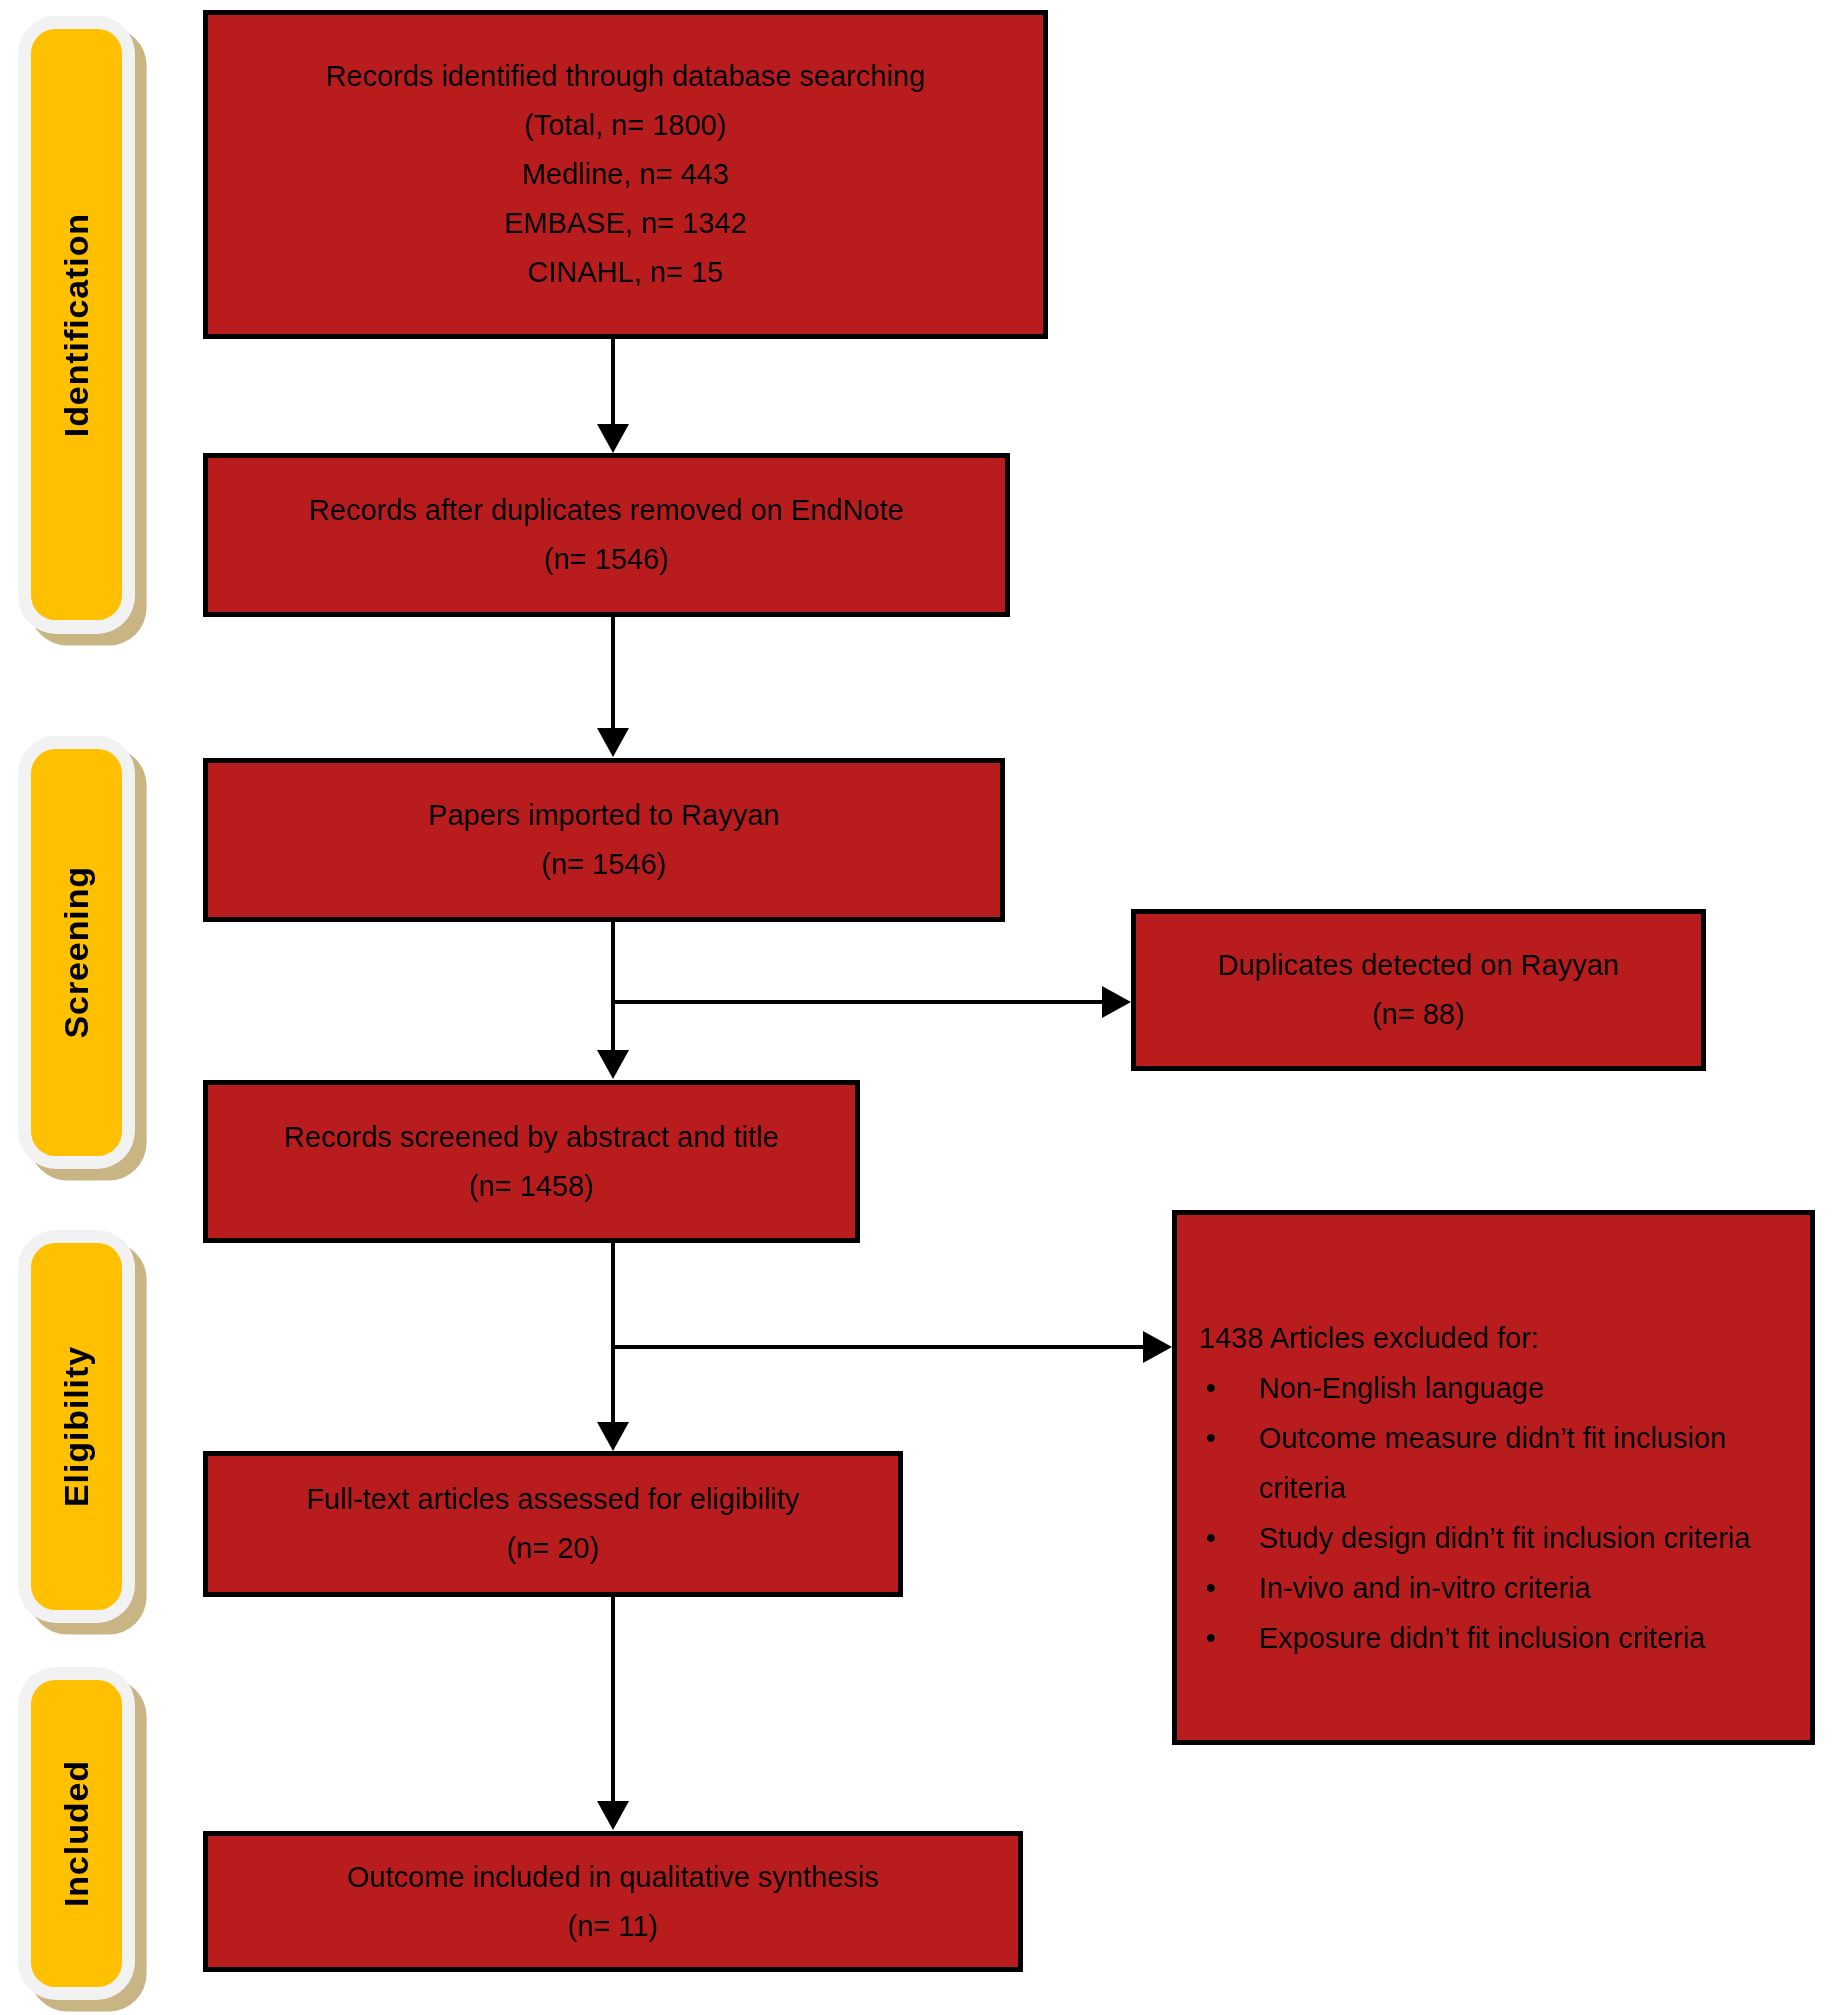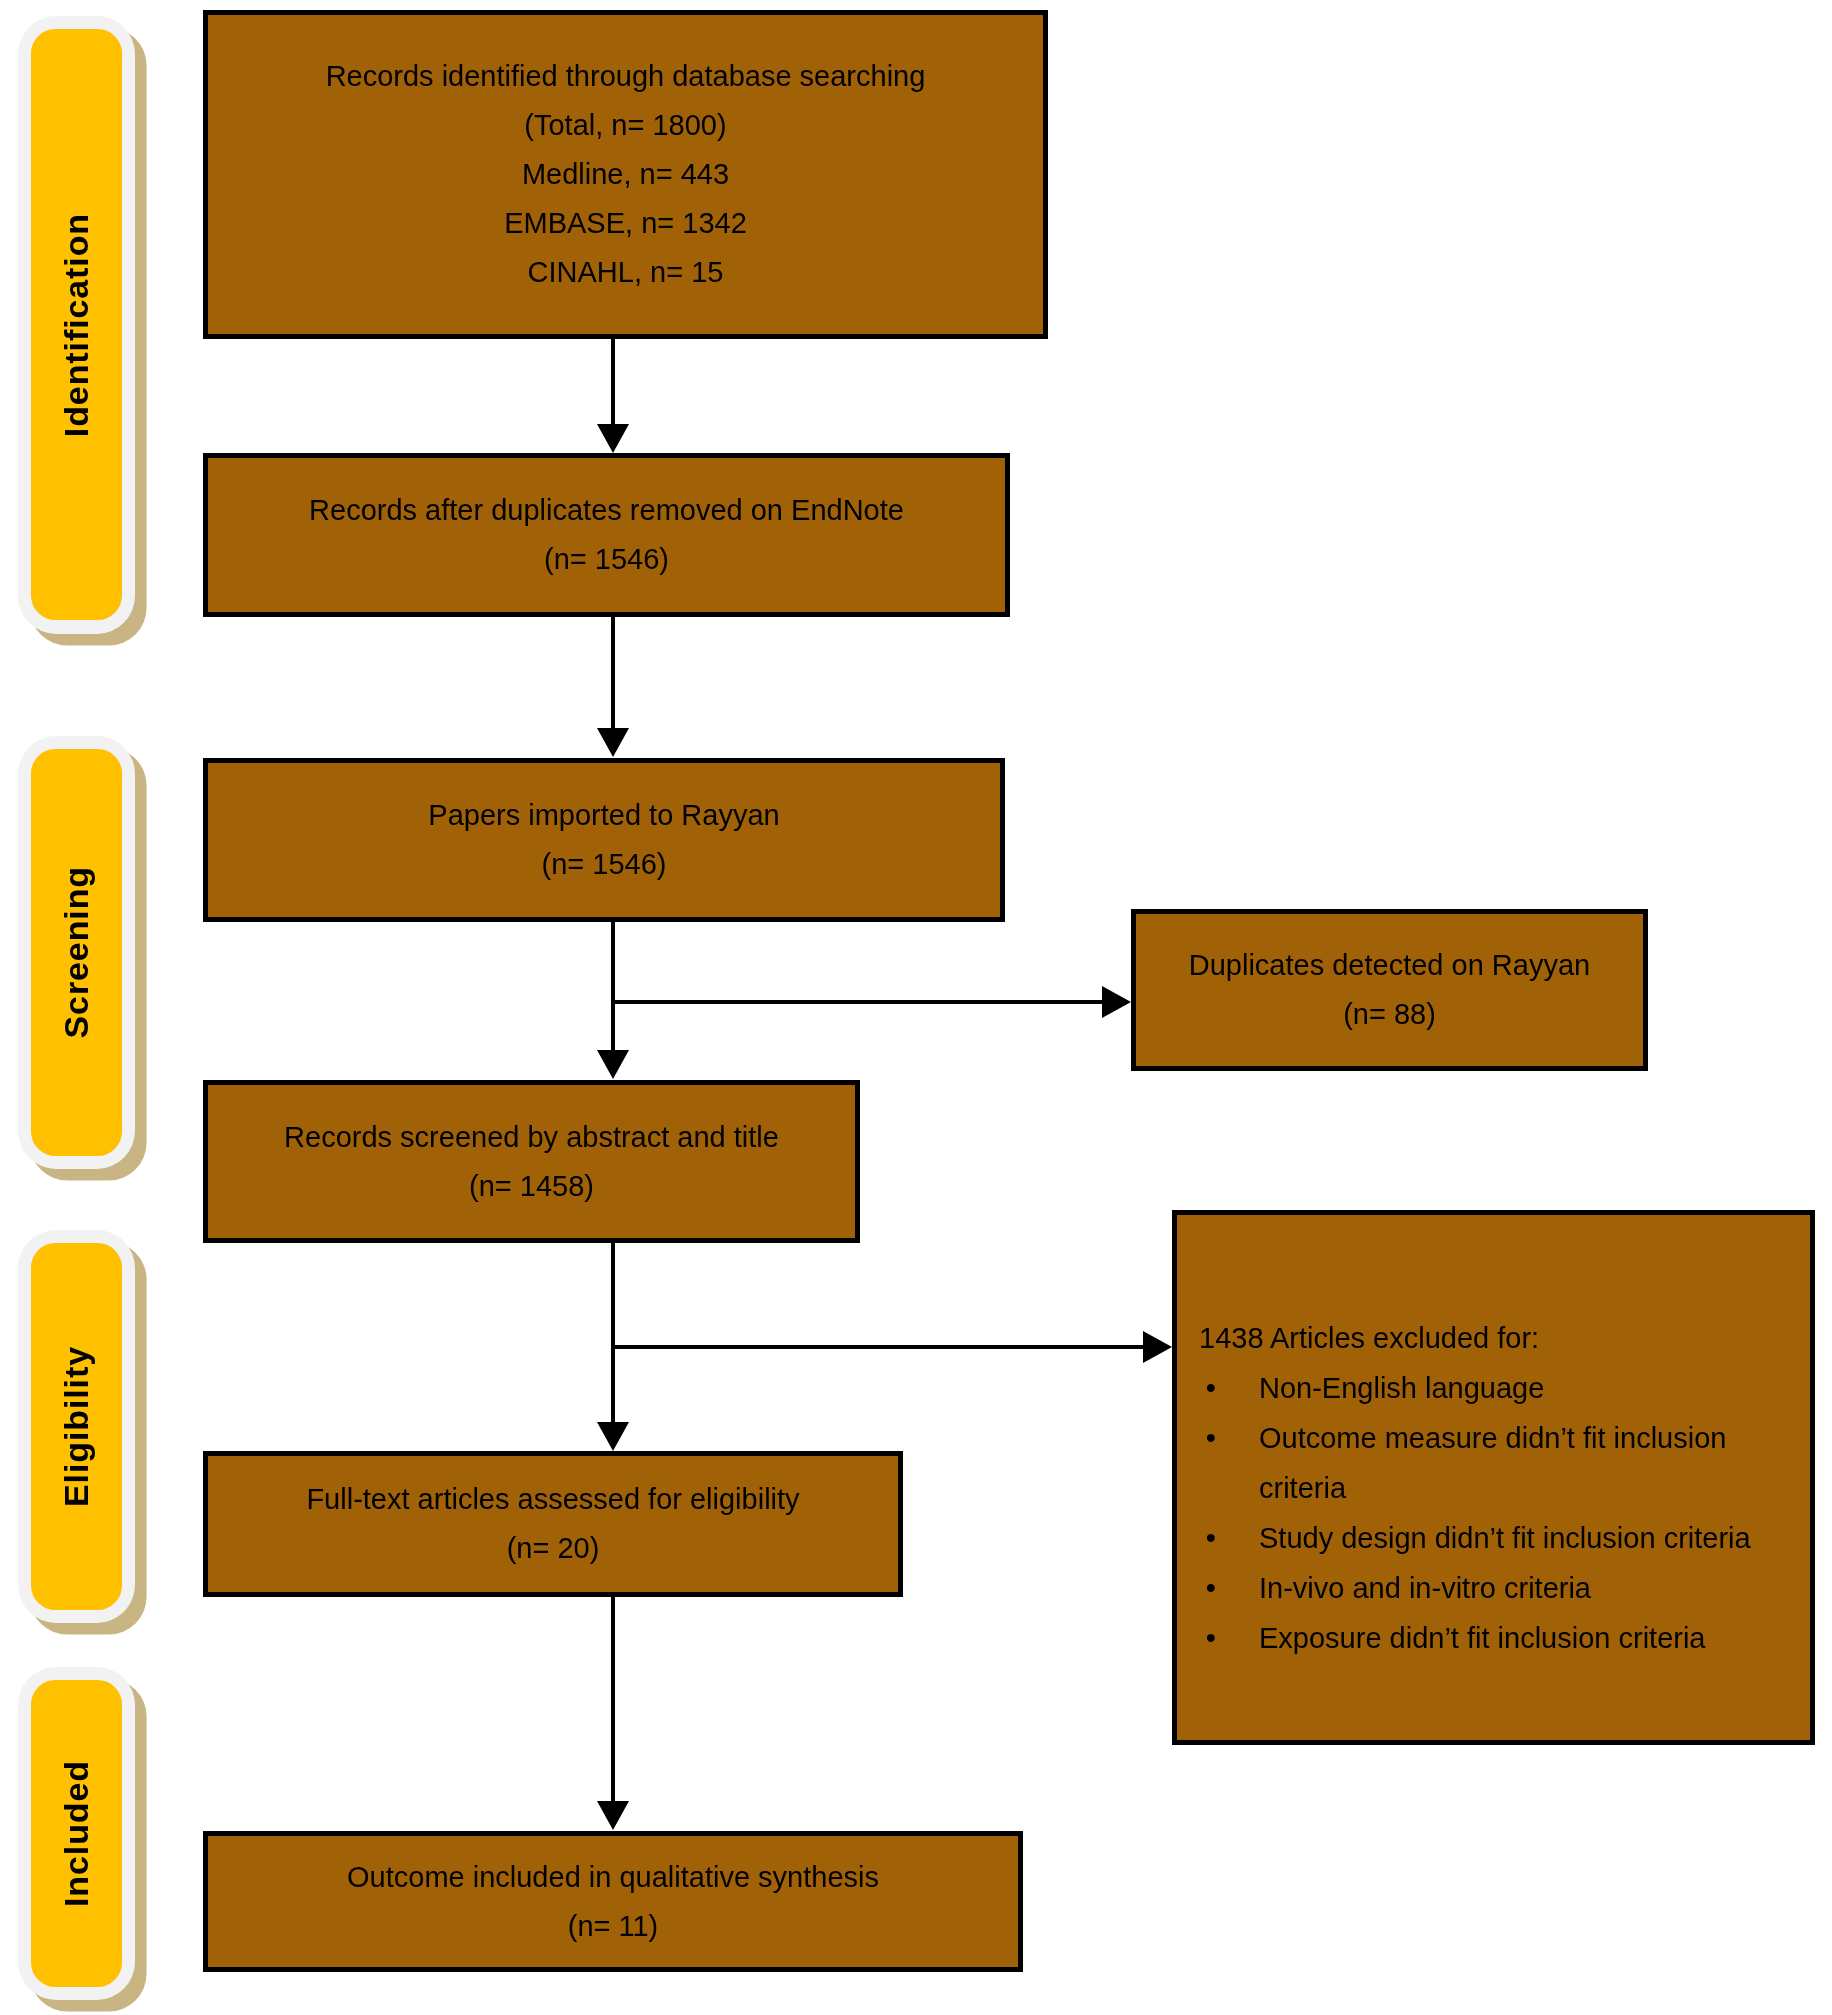--- a/index.html
+++ b/index.html
@@ -7,21 +7,21 @@
     position:relative;
     width:1833px;height:2015px;
     background:#ffffff;
     font-family:"Liberation Sans", sans-serif;
     color:#000;
   }
   
   .flowbox{
     position:absolute;
     box-sizing:border-box;
-    background:#a16207;
+    background:#b91c1c;
     border:5.3px solid #000;
     display:flex;
     flex-direction:column;
     justify-content:center;
     align-items:center;
     text-align:center;
     font-size:29px;
     line-height:49px;
   }
   .flowbox .line{white-space:nowrap;}
@@ -118,21 +118,21 @@
   <div class="flowbox" style="left:203px;top:453px;width:807px;height:164px;">
     <div class="line">Records after duplicates removed on EndNote</div>
     <div class="line">(n= 1546)</div>
   </div>
 
   <div class="flowbox" style="left:203px;top:758px;width:802px;height:164px;text-align:right;">
     <div class="line">Papers imported to Rayyan</div>
     <div class="line">(n= 1546)</div>
   </div>
 
-  <div class="flowbox" style="left:1131px;top:909px;width:517px;height:162px;">
+  <div class="flowbox" style="left:1131px;top:909px;width:575px;height:162px;">
     <div class="line">Duplicates detected on Rayyan</div>
     <div class="line">(n= 88)</div>
   </div>
 
   <div class="flowbox" style="left:203px;top:1080px;width:657px;height:163px;">
     <div class="line">Records screened by abstract and title</div>
     <div class="line">(n= 1458)</div>
   </div>
 
   <div class="flowbox excluded" style="left:1172px;top:1210px;width:643px;height:535px;">

